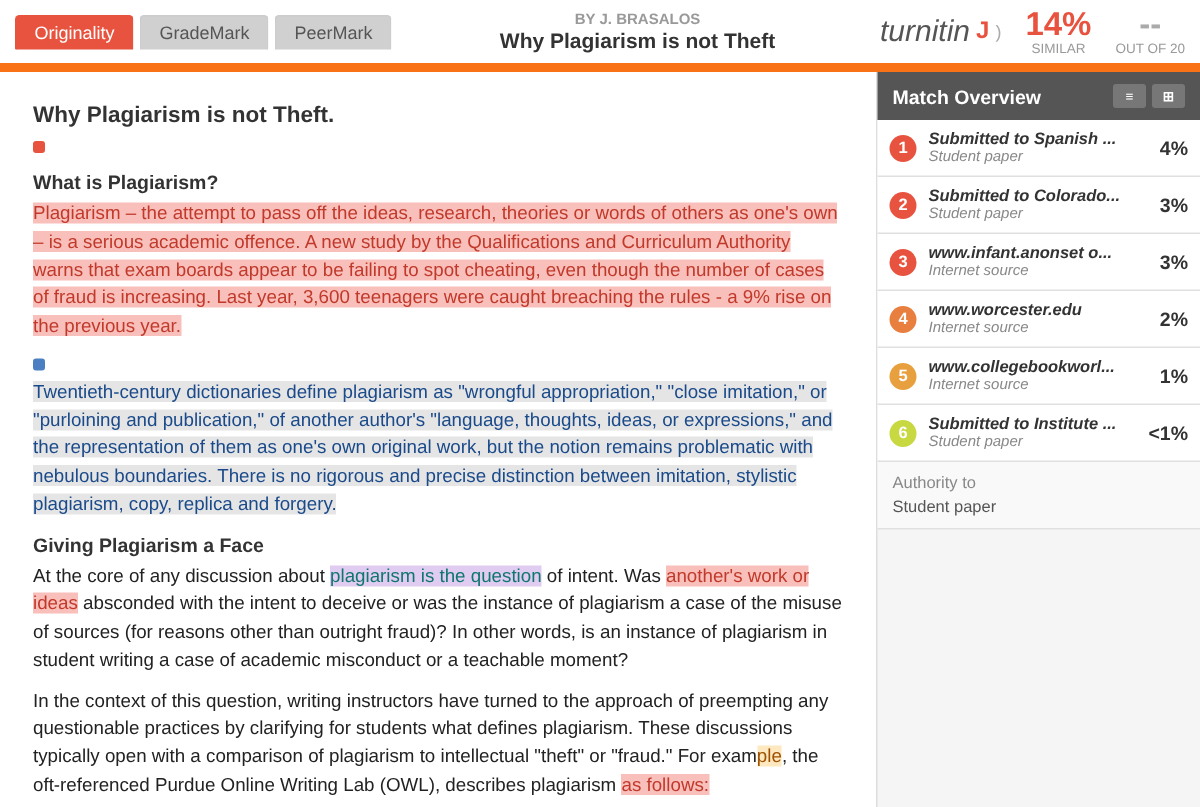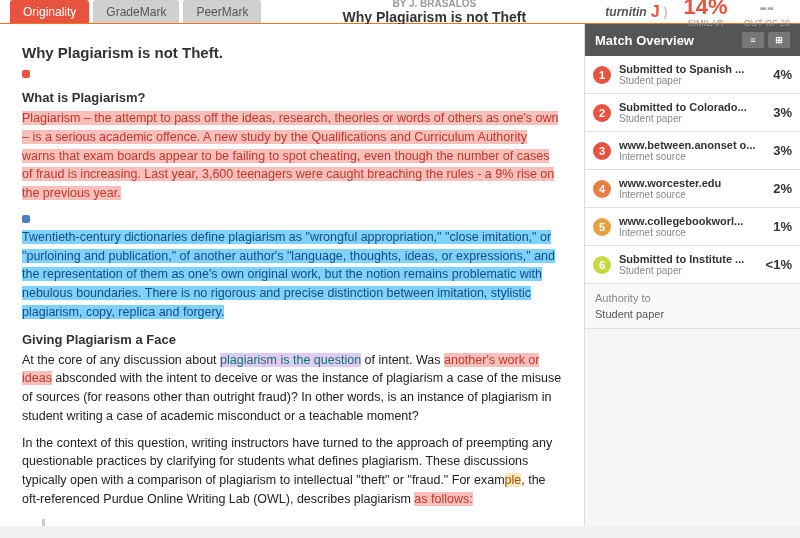--- a/index.html
+++ b/index.html
@@ -3,22 +3,22 @@
   <meta charset="utf-8">
   <style>
     * { box-sizing: border-box; margin: 0; padding: 0; }
     body { font-family: Arial, sans-serif; font-size: 13px; background: #f0f0f0; width: 800px; height: 538px; overflow: hidden; }
 
     
     #header {
       display: flex;
       align-items: center;
       background: #fff;
-      border-bottom: 1px solid #f97316;
-      height: 24px;
+      border-bottom: 6px solid #f97316;
+      height: 48px;
       padding: 0 10px;
     }
     .tab {
       padding: 4px 12px;
       border-radius: 3px 3px 0 0;
       font-size: 12px;
       cursor: pointer;
       margin-right: 2px;
       background: #e0e0e0;
       border: 1px solid #ccc;
@@ -99,21 +99,21 @@
       font-size: 12.5px;
       color: #222;
       line-height: 1.5;
       margin-bottom: 8px;
     }
     .highlight-red {
       background-color: #f9c0bb;
       color: #c0392b;
     }
     .highlight-blue {
-      background-color: #7dd3fc;
+      background-color: #e5e5e5;
       color: #1a4a8a;
     }
     .highlight-purple {
       background-color: #e0ccf0;
       color: #0f766e;
     }
     .highlight-orange {
       background-color: #fde8c0;
       color: #a05000;
     }
@@ -187,20 +187,21 @@
       justify-content: center;
       font-size: 11px;
       font-weight: bold;
       color: #fff;
       flex-shrink: 0;
       margin-right: 8px;
     }
     .match-info {
       flex: 1;
       overflow: hidden;
+      font-style: italic;
     }
     .match-source {
       font-size: 11px;
       font-weight: bold;
       color: #333;
       white-space: nowrap;
       overflow: hidden;
       text-overflow: ellipsis;
     }
     .match-type {
@@ -242,21 +243,21 @@
     <div class="tab active">Originality</div>
     <div class="tab inactive">GradeMark</div>
     <div class="tab inactive">PeerMark</div>
   </div>
   <div id="doc-title" style="position:relative;">
     <div style="font-size:10px;color:#999;">BY J. BRASALOS</div>
     <div style="font-size:14px;font-weight:bold;color:#333;">Why Plagiarism is not Theft</div>
   </div>
   <div id="header-right">
     <div style="display:flex;align-items:center;gap:4px;">
-      <span style="font-size:12px;color:#555;font-style:italic;font-weight:bold;">turnitin</span>
+      <span style="font-size:20px;color:#555;font-style:italic;font-weight:normal;">turnitin</span>
       <span style="font-size:16px;color:#e8533f;font-weight:bold;">J</span>
       <span style="font-size:12px;color:#aaa;">)</span>
     </div>
     <div class="score-block">
       <span class="score-val">14%</span>
       <span class="score-label">SIMILAR</span>
     </div>
     <div class="score-block">
       <span class="score-dash">--</span>
       <span class="score-label">OUT OF 20</span>
@@ -325,21 +326,21 @@
       <div class="match-num" style="background:#e8533f;">2</div>
       <div class="match-info">
         <div class="match-source">Submitted to Colorado...</div>
         <div class="match-type">Student paper</div>
       </div>
       <div class="match-pct">3%</div>
     </div>
         <div class="match-item">
       <div class="match-num" style="background:#e8533f;">3</div>
       <div class="match-info">
-        <div class="match-source">www.between.anonset o...</div>
+        <div class="match-source">www.infant.anonset o...</div>
         <div class="match-type">Internet source</div>
       </div>
       <div class="match-pct">3%</div>
     </div>
         <div class="match-item">
       <div class="match-num" style="background:#e87f3f;">4</div>
       <div class="match-info">
         <div class="match-source">www.worcester.edu</div>
         <div class="match-type">Internet source</div>
       </div>

